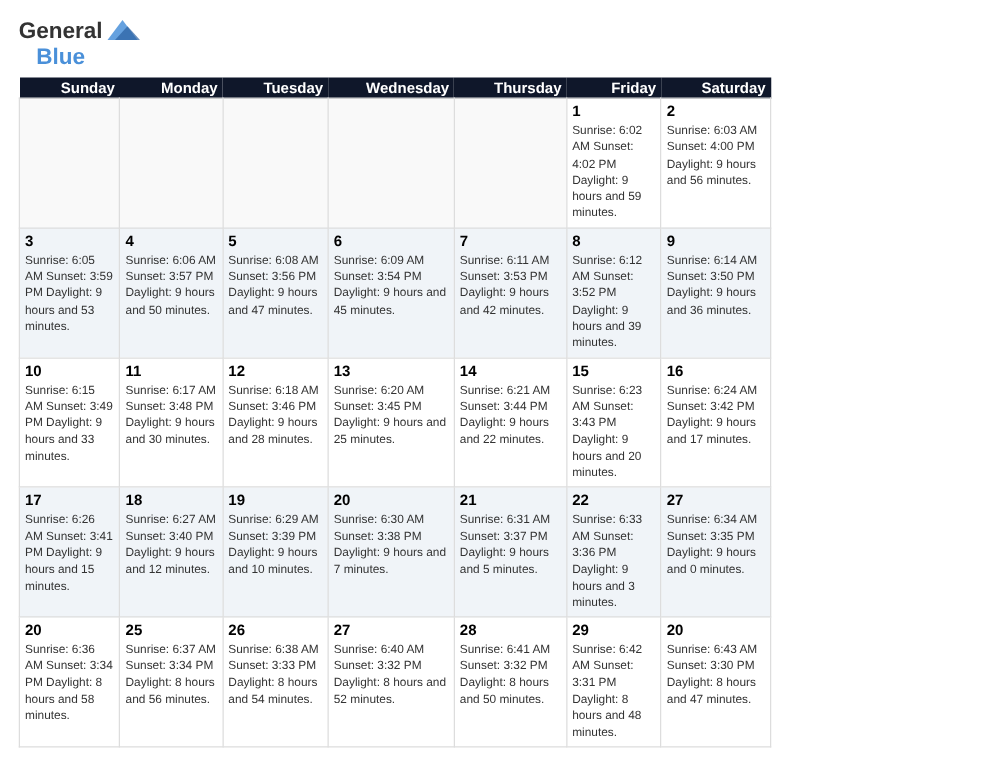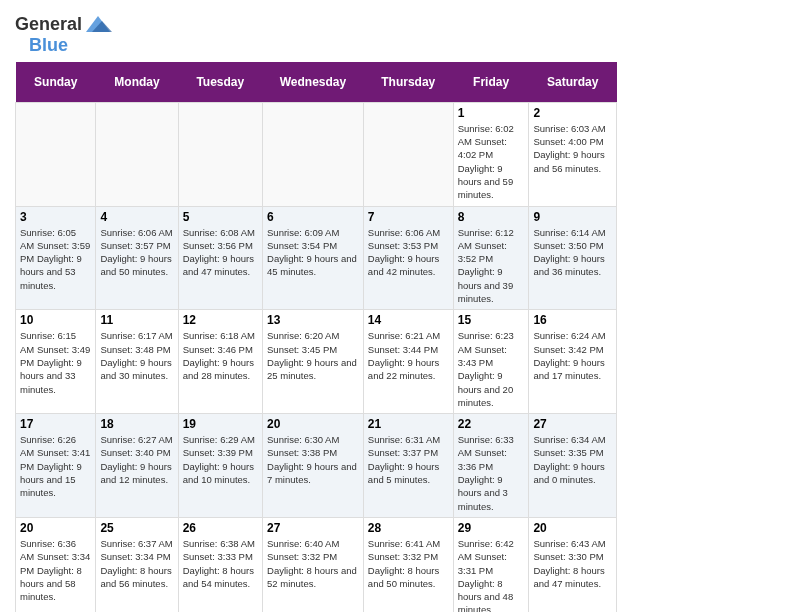--- a/index.html
+++ b/index.html
@@ -48,24 +48,24 @@
     .subtitle {
       font-size: 15px;
       color: #555;
     }
     table {
       width: 100%;
       border-collapse: collapse;
       font-size: 11px;
     }
     thead tr th {
-      background-color: #701a75;
+      background-color: #0f172a;
       color: #fff;
-      padding: 13px 4px;
-      text-align: center;
+      padding: 1px 4px;
+      text-align: right;
       font-size: 12px;
       font-weight: bold;
     }
     tbody tr {
       vertical-align: top;
     }
     tbody tr:nth-child(even) {
       background-color: #f0f4f8;
     }
     tbody tr:nth-child(odd) {
@@ -168,21 +168,21 @@
 Daylight: 9 hours and 47 minutes.</div>
           </td>
           <td>
             <span class="day-num">6</span>
             <div class="day-info">Sunrise: 6:09 AM
 Sunset: 3:54 PM
 Daylight: 9 hours and 45 minutes.</div>
           </td>
           <td>
             <span class="day-num">7</span>
-            <div class="day-info">Sunrise: 6:06 AM
+            <div class="day-info">Sunrise: 6:11 AM
 Sunset: 3:53 PM
 Daylight: 9 hours and 42 minutes.</div>
           </td>
           <td>
             <span class="day-num">8</span>
             <div class="day-info">Sunrise: 6:12 AM
 Sunset: 3:52 PM
 Daylight: 9 hours and 39 minutes.</div>
           </td>
           <td>

